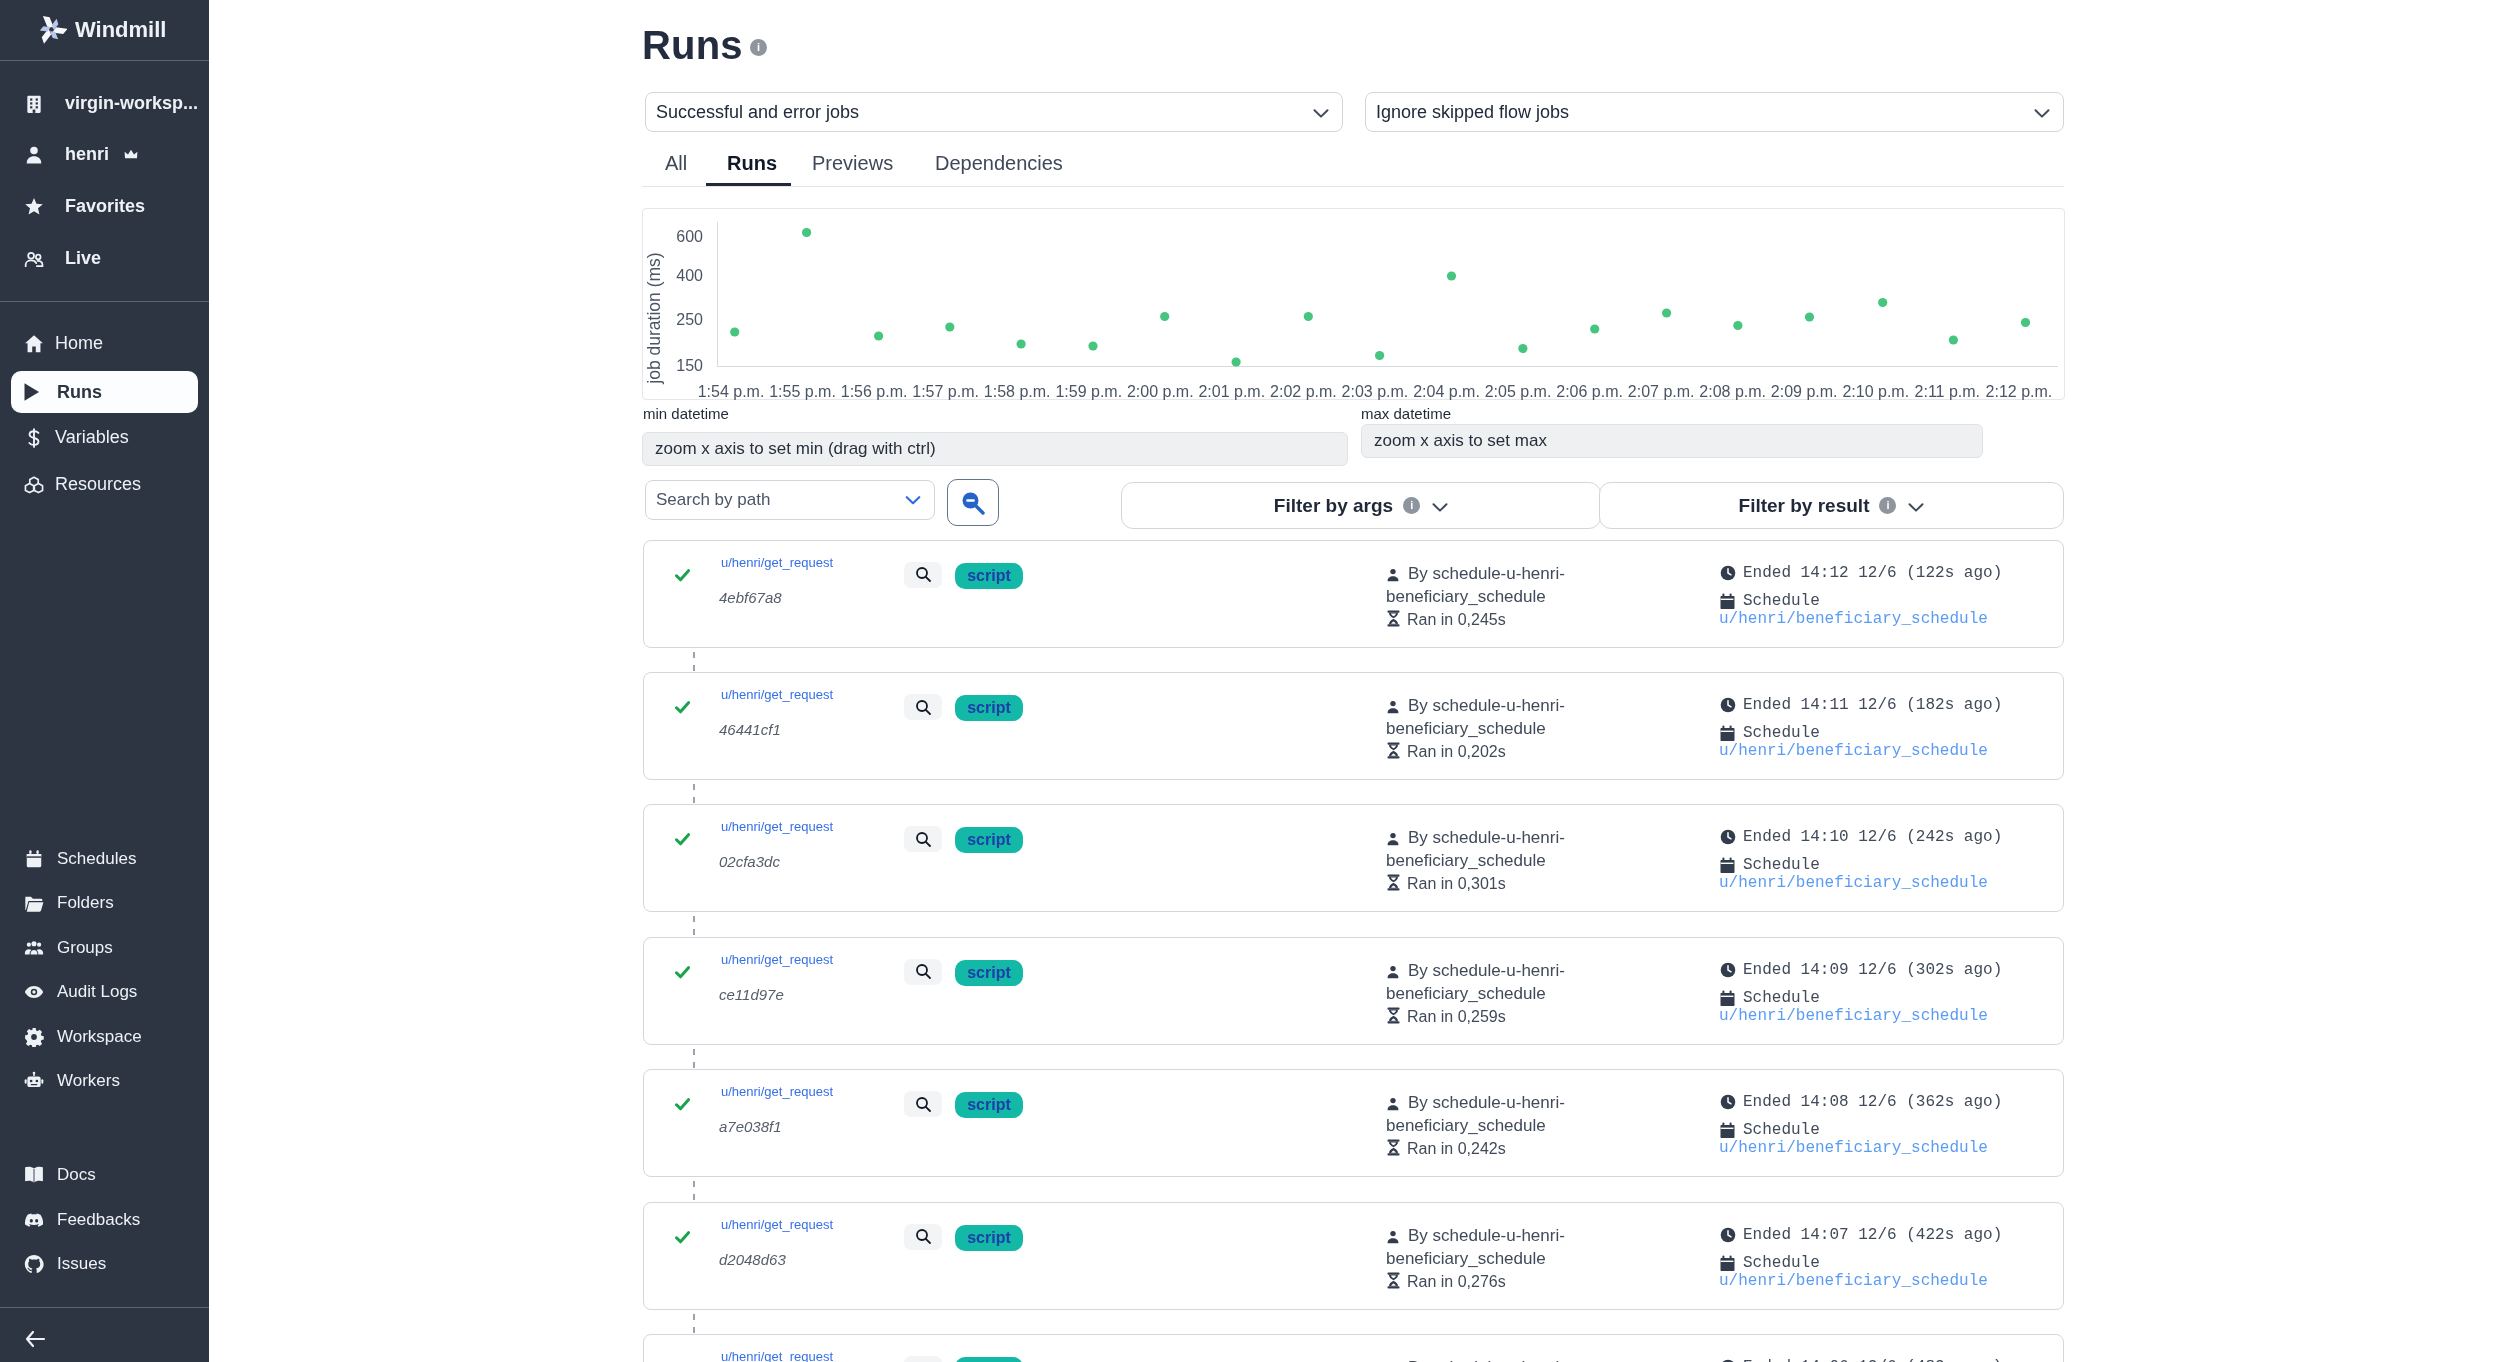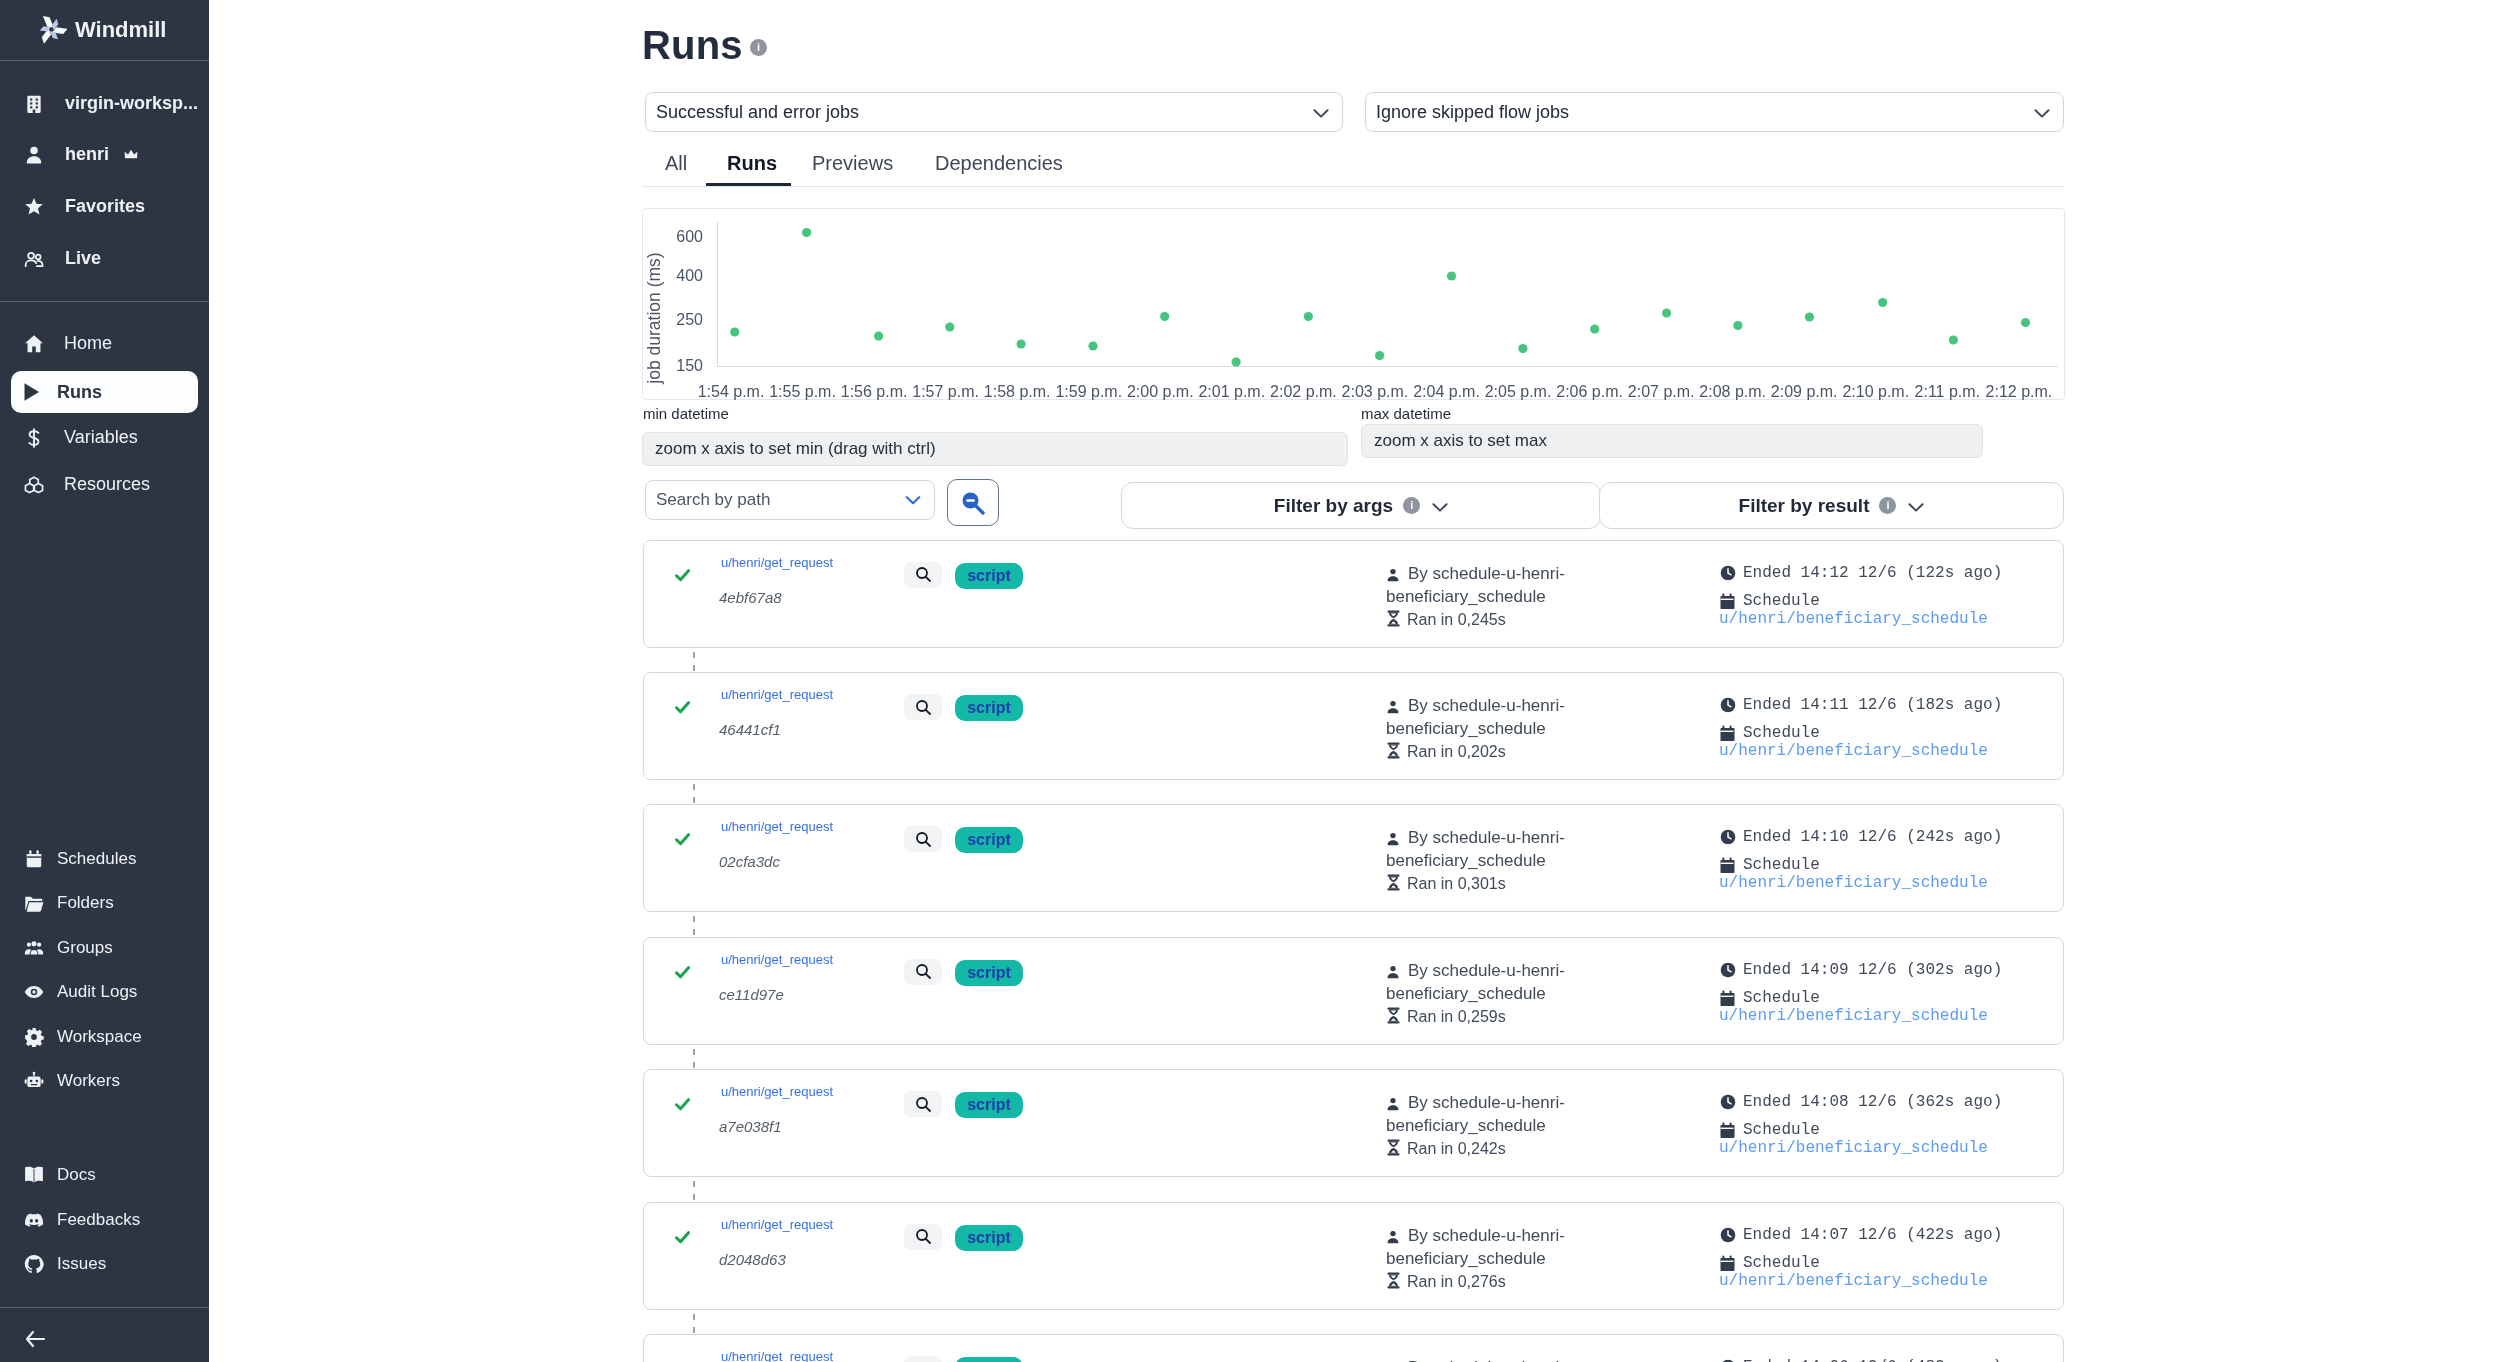--- a/index.html
+++ b/index.html
@@ -4,21 +4,21 @@
 <style>
   * { margin:0; padding:0; box-sizing:border-box; }
   html,body { width:2500px; height:1362px; overflow:hidden; background:#fff;
     font-family:"Liberation Sans", sans-serif; position:relative; }
   .abs { position:absolute; }
   
   #sidebar { position:absolute; left:0; top:0; width:209px; height:1362px; background:#2d3442; }
   .sep { position:absolute; left:0; width:209px; height:1px; background:#5c6370; }
   .sitem { position:absolute; left:22px; display:flex; align-items:center; color:#eef2f6; white-space:nowrap; }
   .sitem svg { flex:0 0 auto; }
-  .sitem .lbl { margin-left:20px; }
+  .sitem .lbl { margin-left:11px; }
   .g1 > .lbl { margin-left:13px; }
   .g3 > .lbl { margin-left:13px; }
   .g1 { font-size:18px; font-weight:700;gap:8px; }
   .g2 { font-size:18px; font-weight:400; }
   .g3 { font-size:17px; font-weight:400; }
   #runs-active { position:absolute; left:11px; top:371px; width:187px; height:42px;
      background:#fcfdfe; border-radius:10px; display:flex; align-items:center; padding-left:12px; }
   #runs-active .lbl { margin-left:17px; font-size:18px; font-weight:700; color:#2d3442; }
   
   h1 { position:absolute; left:642px; top:23px; font-size:40px; font-weight:700; color:#232d3f; letter-spacing:0.2px;}

